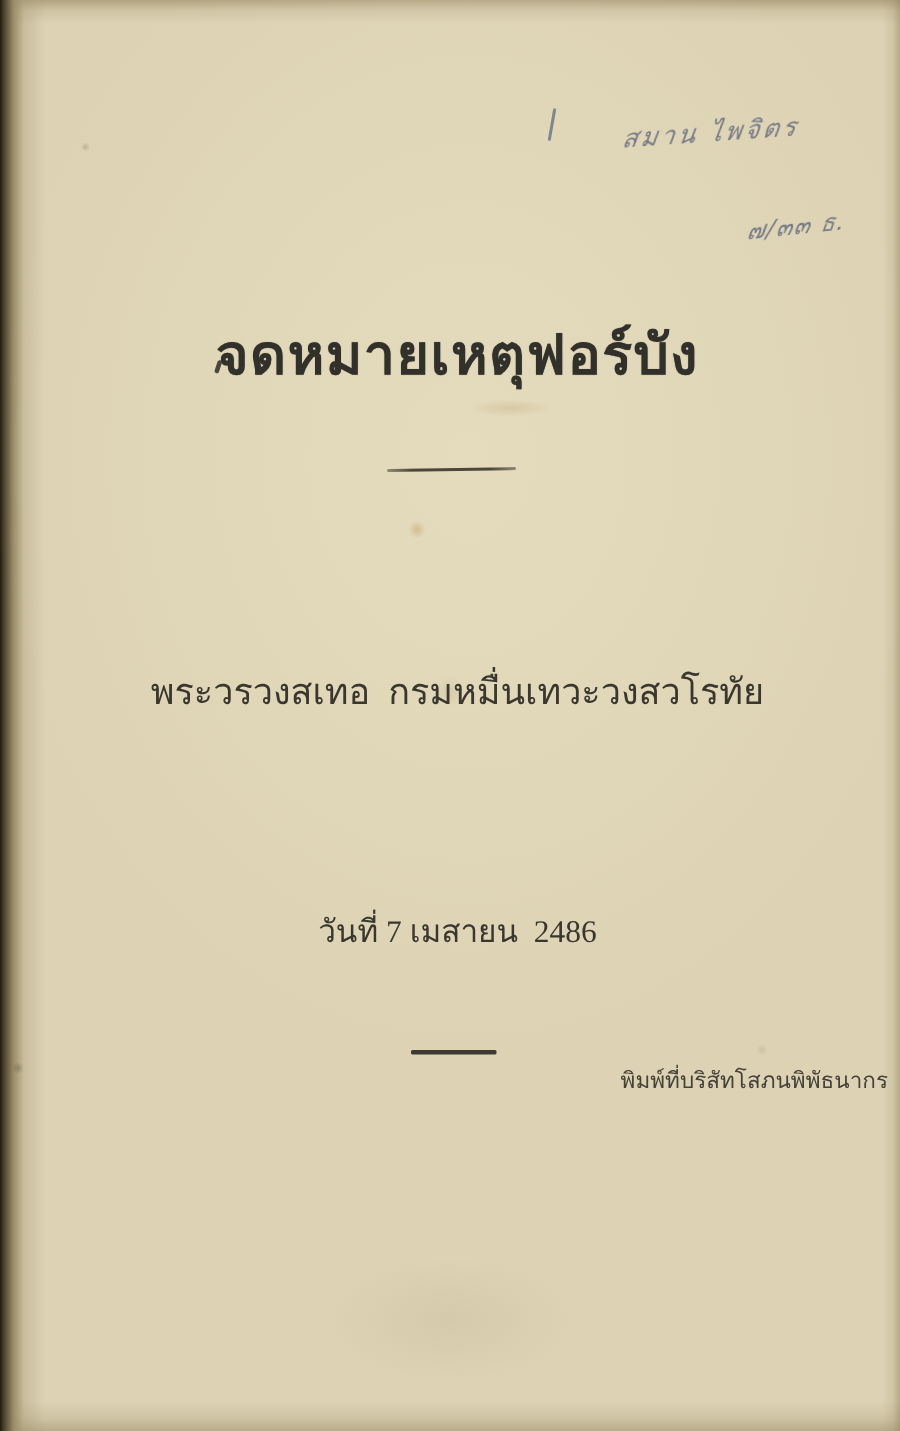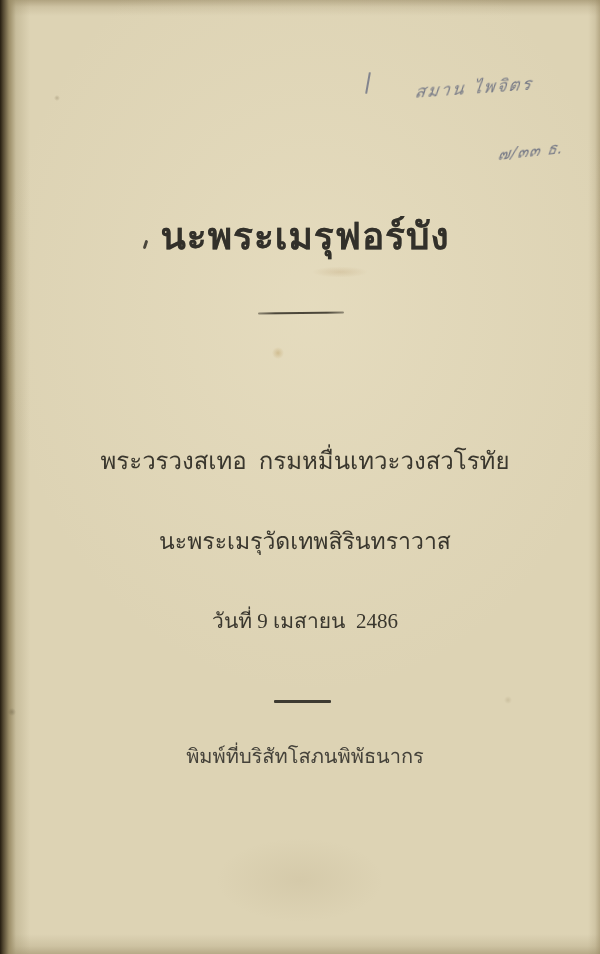--- a/index.html
+++ b/index.html
@@ -47,21 +47,21 @@
     font-size: 37px;
     font-weight: 600;
     letter-spacing: 1px;
     color: #32302a;
     text-shadow: 0 0 0.6px rgba(50,48,42,0.55);
   }
   .dedication { top: 360px; font-size: 23px; }
   .honoree    { top: 441px; font-size: 24px; }
   .venue      { top: 523px; font-size: 23px; }
   .pubdate    { top: 604px; font-size: 21px; }
-  .printer    { top: 740px; font-size: 20px; color: #45423a; }
+  .printer    { top: 708px; font-size: 15px; color: #45423a; text-align: right; }
   .rule {
     position: absolute;
     background: #4c473a;
     border-radius: 1px;
   }
   .rule-top {
     top: 312px; left: 258px; width: 86px; height: 2px;
     transform: rotate(-0.8deg);
     background: linear-gradient(90deg, rgba(76,71,58,0.55), #4c473a 20%, #4c473a 80%, rgba(76,71,58,0.55));
   }
@@ -110,28 +110,27 @@
 </head>
 <body>
 
 <div class="page">
 
   <div class="pencil-tick"></div>
   <div class="handwriting hw-name">สมาน ไพจิตร</div>
   <div class="handwriting hw-number">๗/๓๓ ธ.</div>
 
   <div class="stray-mark"></div>
-  <div class="textblock title">นะพระเมรุฟอร์บัง</div>
+  <div class="textblock title">จดหมายเหตุฟอร์บัง</div>
 
   <div class="rule rule-top"></div>
 
 
   <div class="textblock honoree">พระวรวงสเทอ  กรมหมื่นเทวะวงสวโรทัย</div>
 
-  <div class="textblock venue">นะพระเมรุวัดเทพสิรินทราวาส</div>
 
-  <div class="textblock pubdate">วันที่ 9 เมสายน  2486</div>
+  <div class="textblock pubdate">วันที่ 7 เมสายน  2486</div>
 
   <div class="rule rule-bottom"></div>
 
   <div class="textblock printer">พิมพ์ที่บริสัทโสภนพิพัธนากร</div>
 
 </div>
 
 </body></html>

